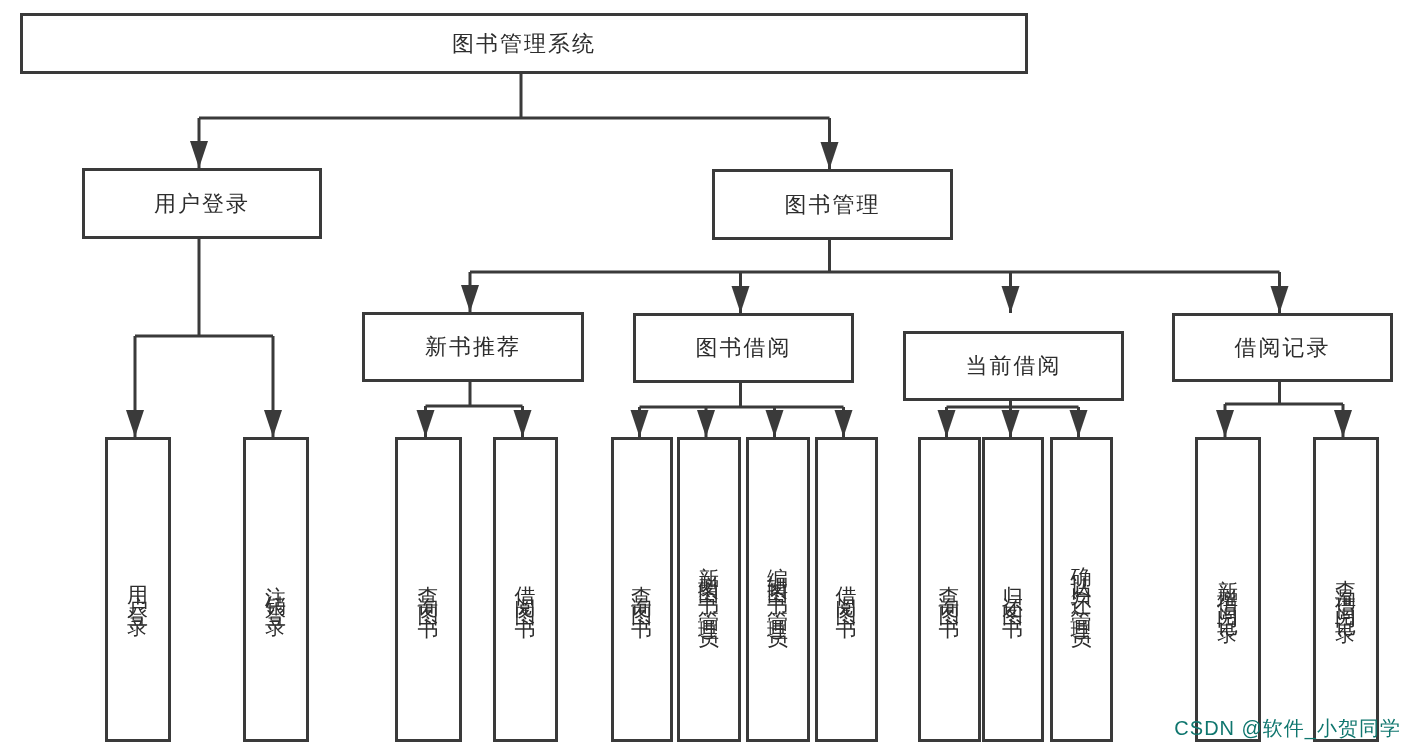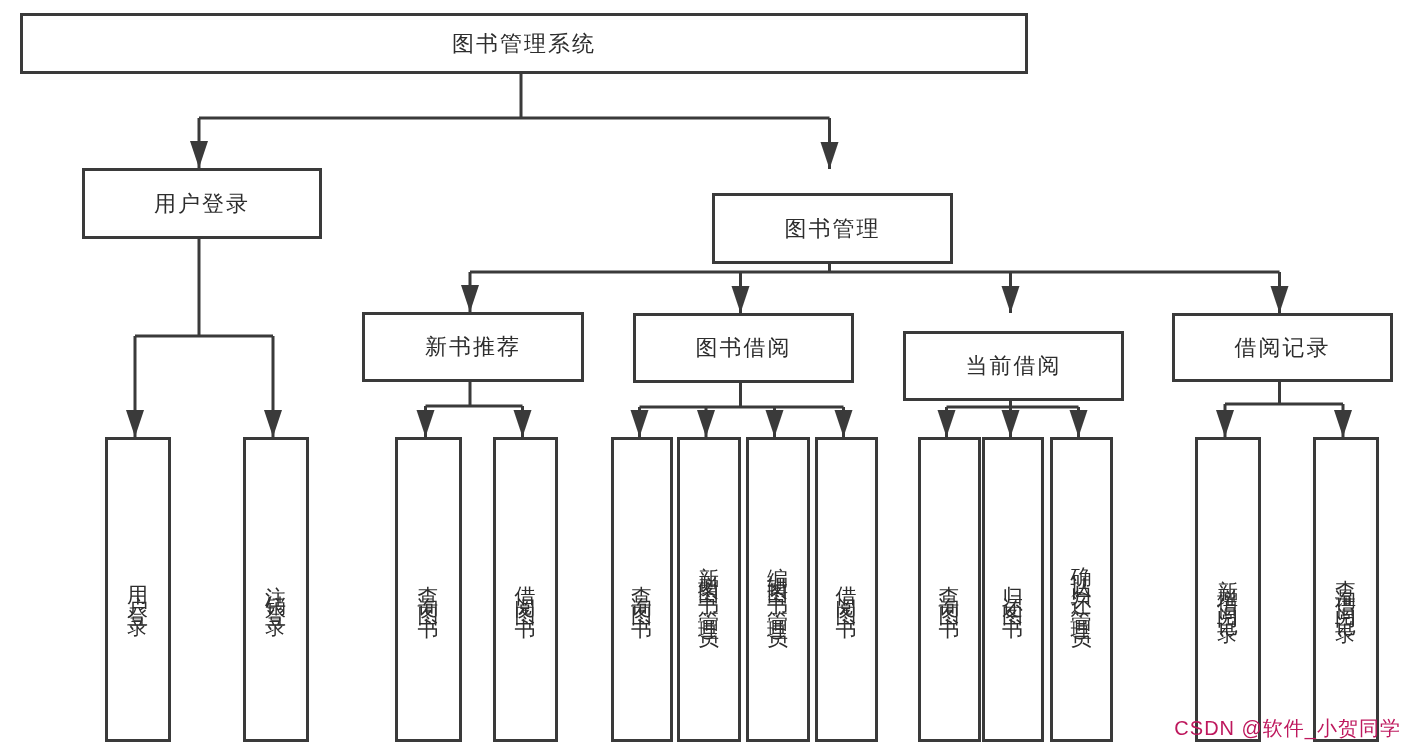--- a/index.html
+++ b/index.html
@@ -47,21 +47,21 @@
     color: #2d2d2d;
     letter-spacing: 0.5em;
     line-height: 1;
   }
   .vbox.long .vtext { letter-spacing: 0.42em; }
   .watermark {
     position: absolute;
     right: 4px;
     bottom: 5px;
     font-size: 20px;
-    color: #be185d;
+    color: #0f766e;
     letter-spacing: 1px;
     z-index: 3;
     white-space: nowrap;
   }
 </style>
 </head>
 <body>
 
 <div class="stage">
 
@@ -112,21 +112,21 @@
     </g>
   </svg>
 
   <div class="hbox" style="left:20px; top:13px; width:1002px; height:55px;">
     <span>图书管理系统</span>
   </div>
 
   <div class="hbox" style="left:82px; top:168px; width:234px; height:65px;">
     <span>用户登录</span>
   </div>
-  <div class="hbox" style="left:712px; top:169px; width:235px; height:65px;margin-top:24px;">
+  <div class="hbox" style="left:712px; top:169px; width:235px; height:65px;">
     <span>图书管理</span>
   </div>
 
   <div class="hbox" style="left:633px; top:313px; width:215px; height:64px;">
     <span>图书借阅</span>
   </div>
   <div class="hbox" style="left:362px; top:312px; width:216px; height:64px;">
     <span>新书推荐</span>
   </div>
   <div class="hbox" style="left:903px; top:331px; width:215px; height:64px;">

